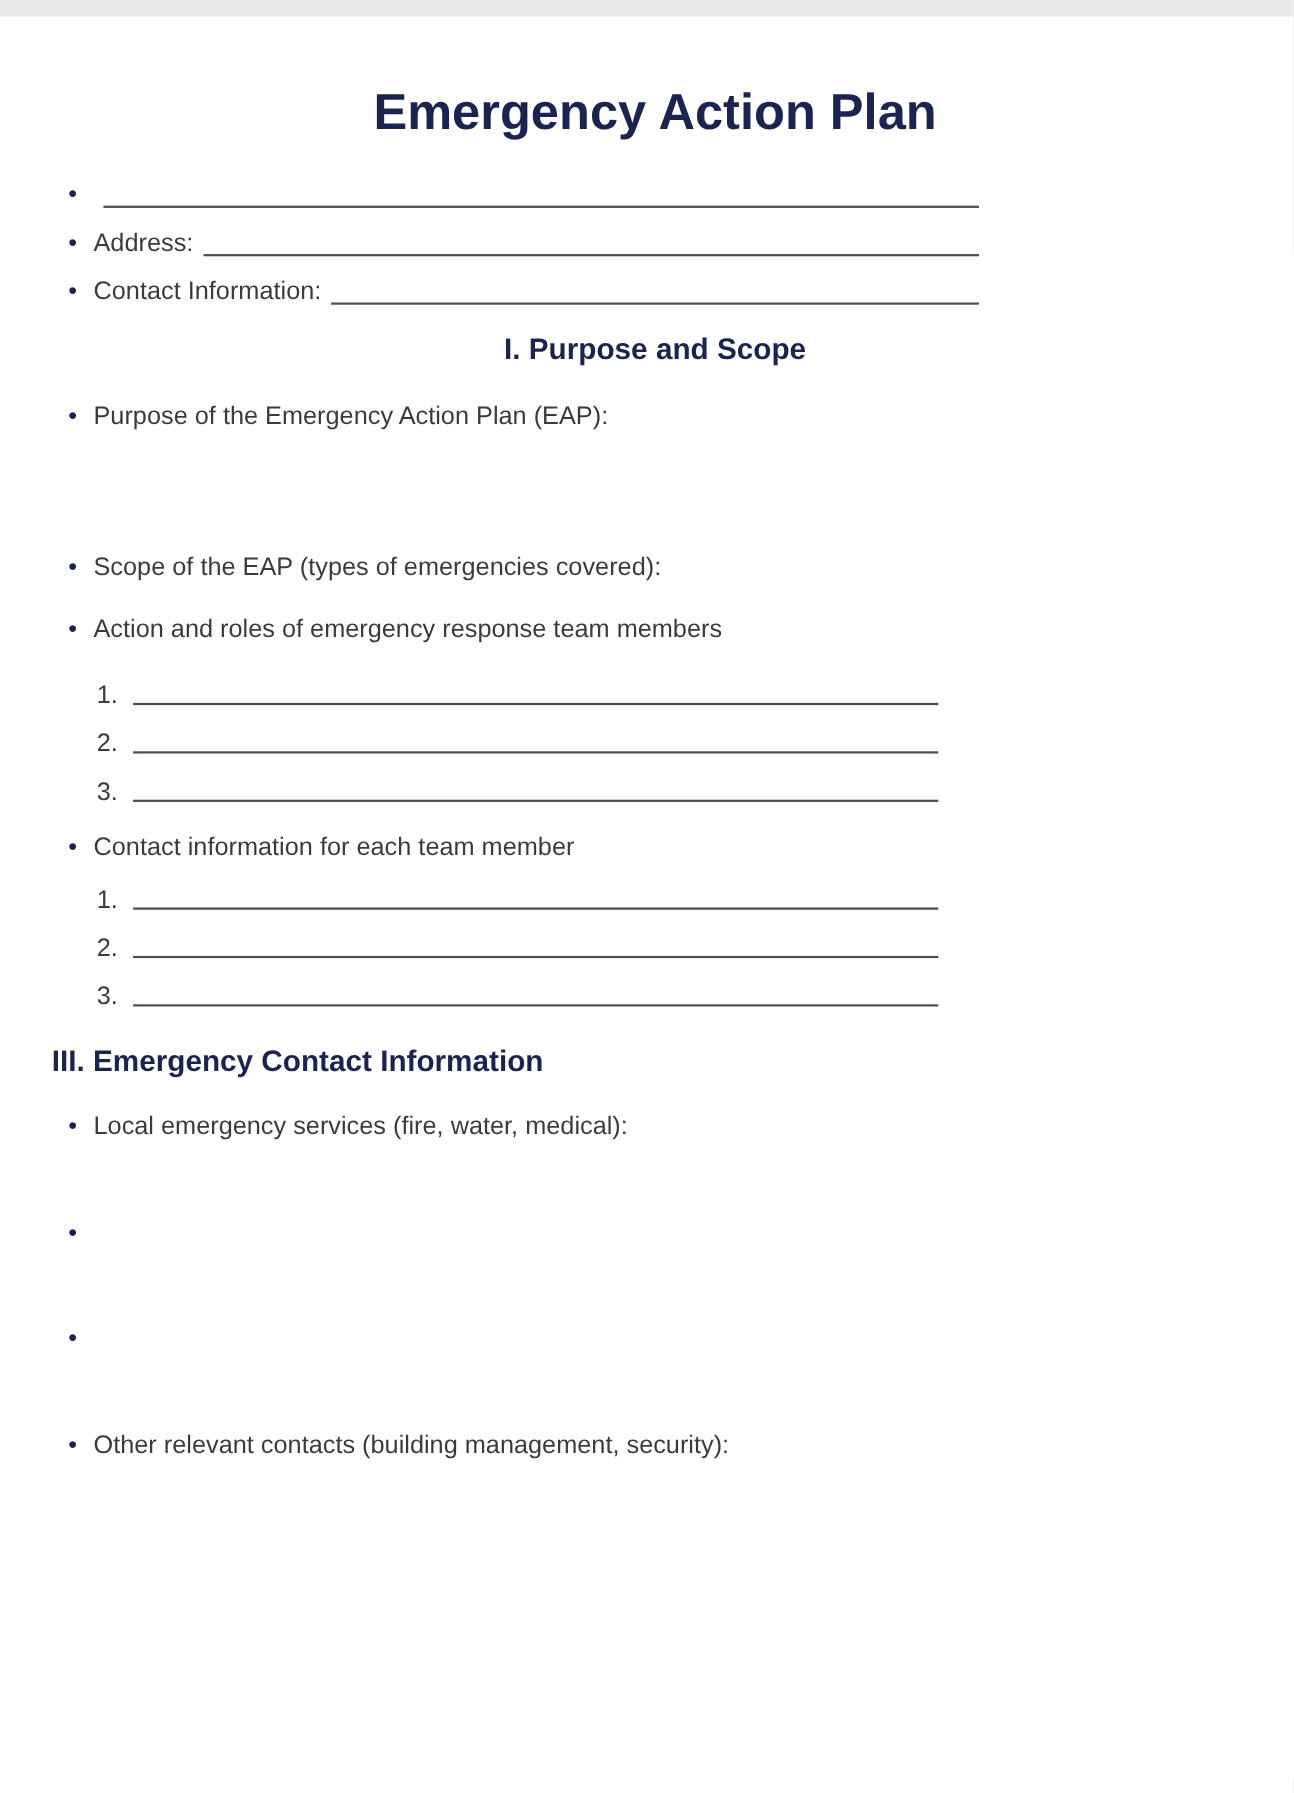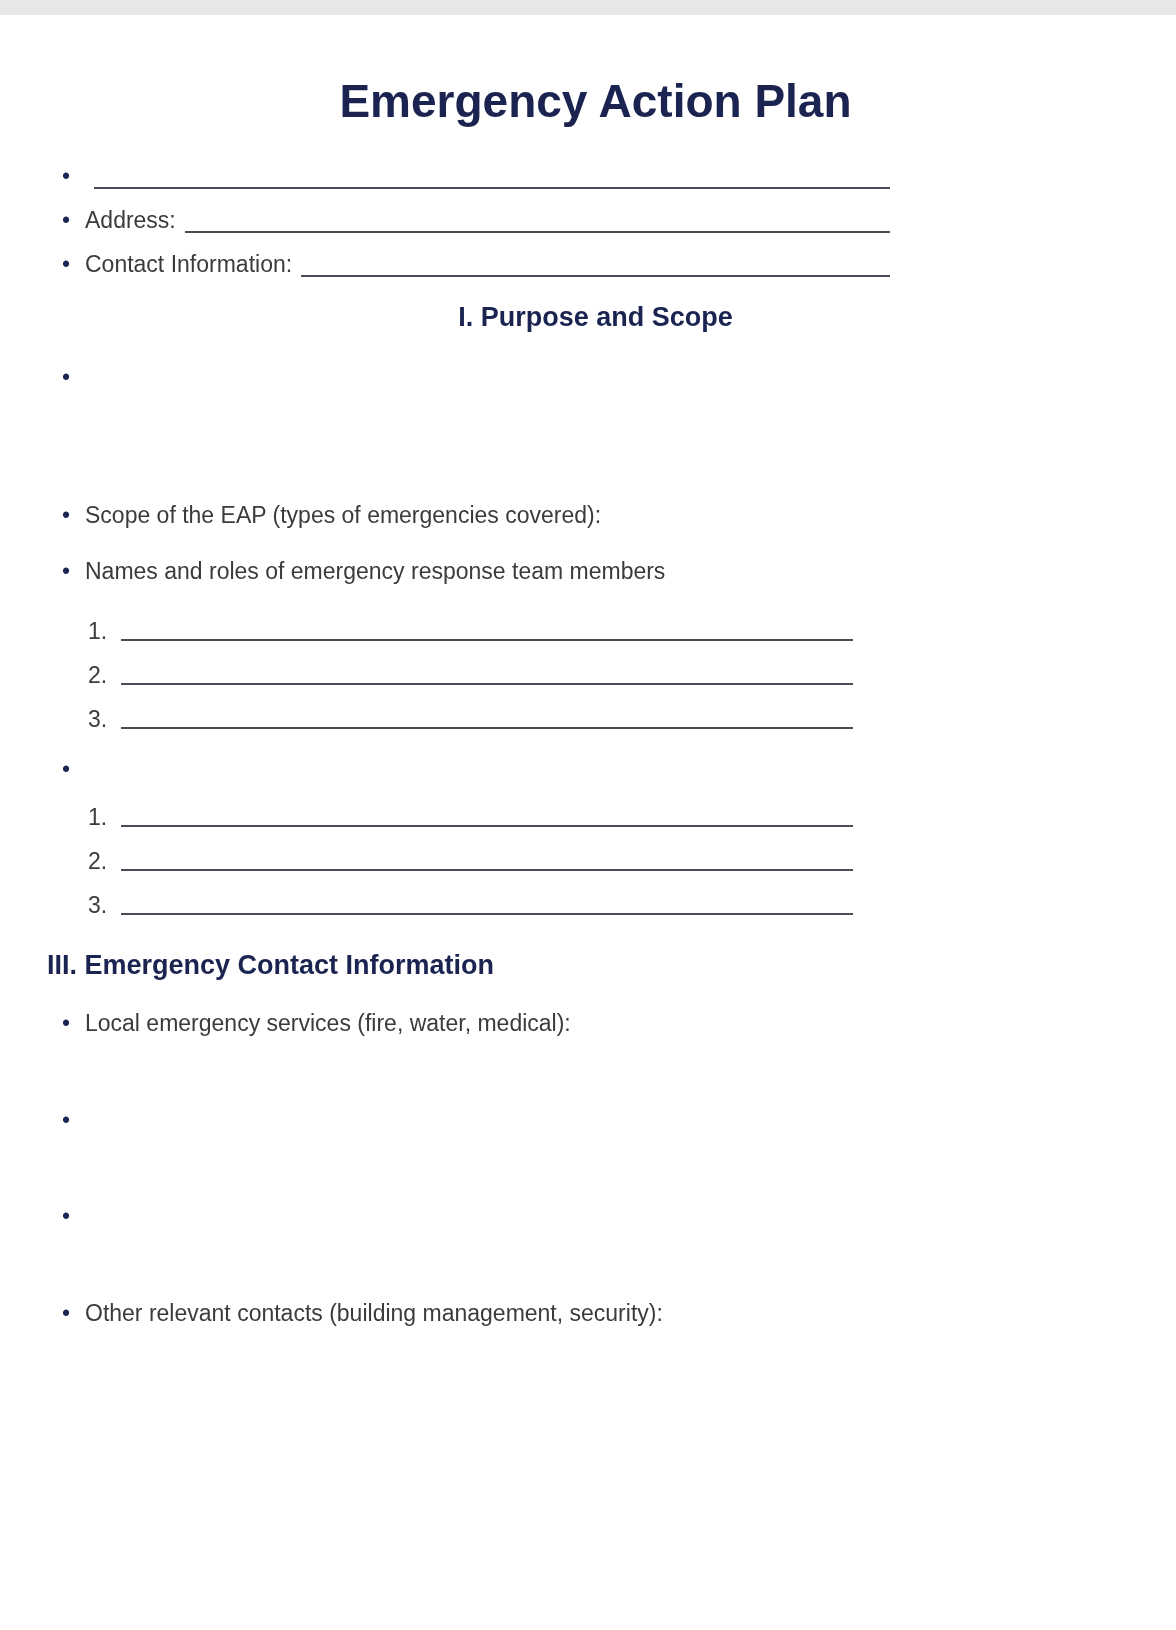--- a/index.html
+++ b/index.html
@@ -119,50 +119,52 @@
       <span class="bullet">•</span>
       <span class="field-label">Contact Information:</span>
       <span class="blank-line"></span>
     </li>
   </ul>
 
   <h2 class="section-heading h-purpose">I. Purpose and Scope</h2>
 
   <div class="bullet-item indent mt-purpose">
     <span class="bullet">•</span>
+    <span>Purpose of the Emergency Action Plan (EAP):</span>
   </div>
 
   <div class="bullet-item indent mt-scope">
     <span class="bullet">•</span>
     <span>Scope of the EAP (types of emergencies covered):</span>
   </div>
 
 
   <div class="bullet-item indent mt-names">
     <span class="bullet">•</span>
-    <span>Names and roles of emergency response team members</span>
+    <span>Action and roles of emergency response team members</span>
   </div>
 
   <ol class="num-list">
     <li class="num-row">
       <span class="line-number">1.</span>
       <span class="blank-line"></span>
     </li>
     <li class="num-row">
       <span class="line-number">2.</span>
       <span class="blank-line"></span>
     </li>
     <li class="num-row">
       <span class="line-number">3.</span>
       <span class="blank-line"></span>
     </li>
   </ol>
 
   <div class="bullet-item indent mt-teamcontact">
     <span class="bullet">•</span>
+    <span>Contact information for each team member</span>
   </div>
 
   <ol class="num-list second">
     <li class="num-row">
       <span class="line-number">1.</span>
       <span class="blank-line"></span>
     </li>
     <li class="num-row">
       <span class="line-number">2.</span>
       <span class="blank-line"></span>

